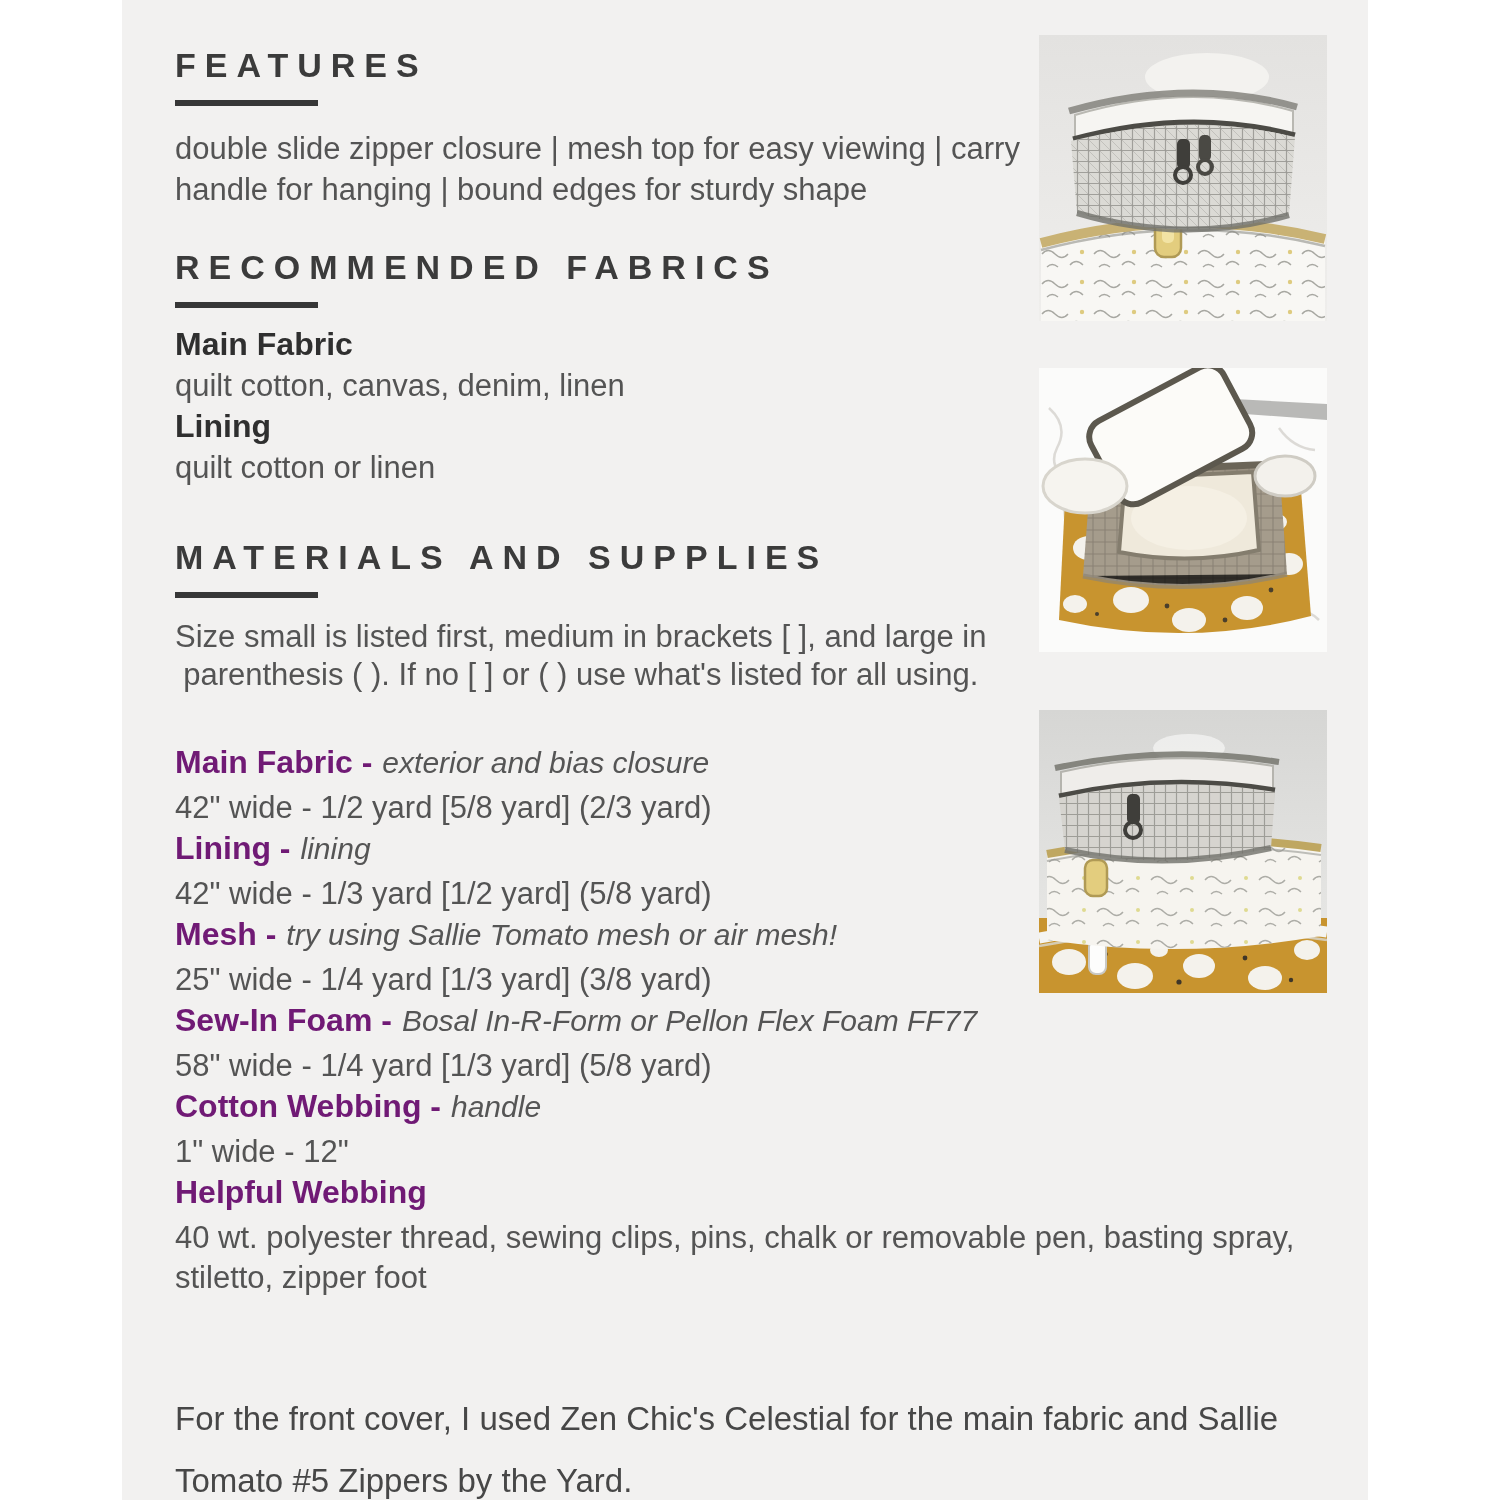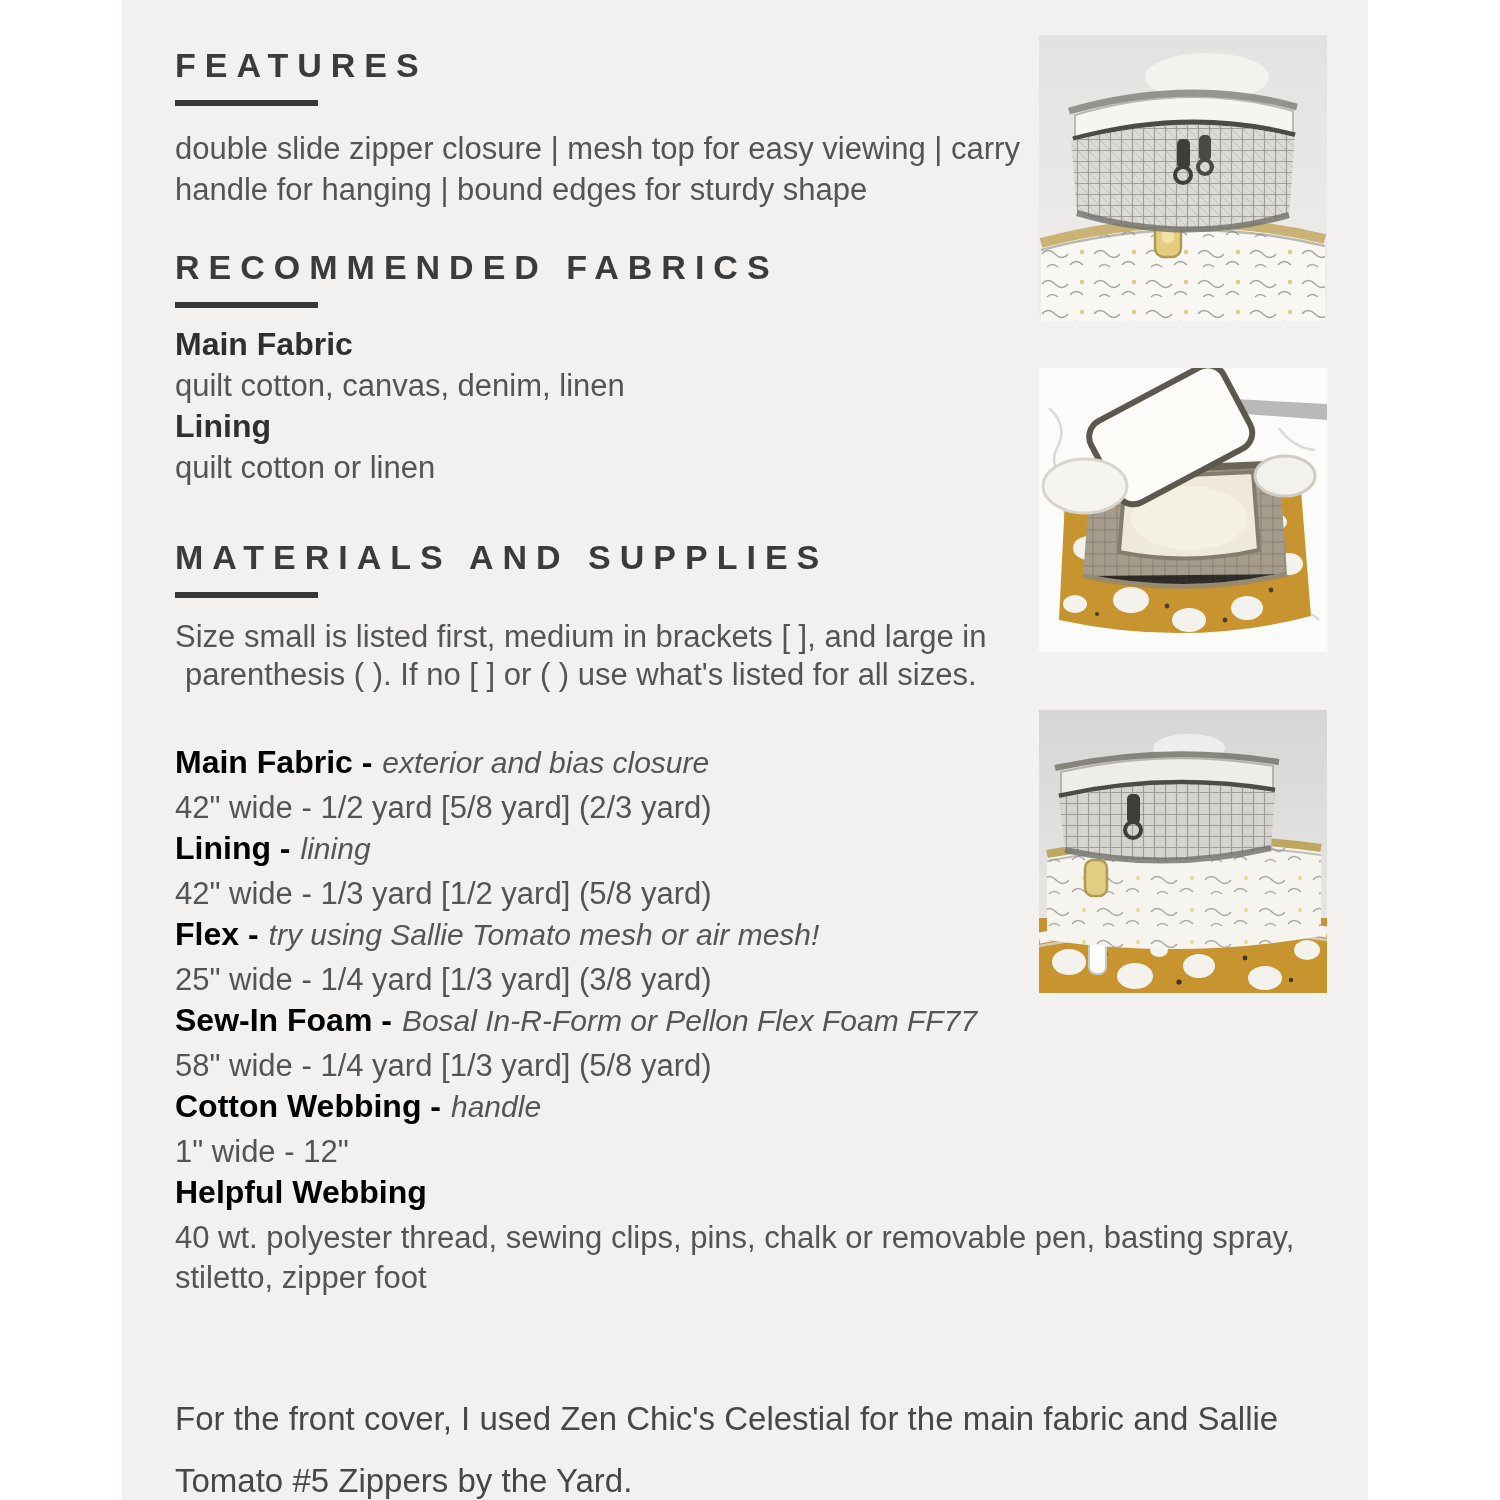--- a/index.html
+++ b/index.html
@@ -22,21 +22,21 @@
 
   #recommended { top:248px; }
   #recommended .fab-list { margin-top:16px; }
 
   #materials { top:538px; }
   #materials .intro { margin-top:20px;text-align:center; }
   #materials .intro div { font-size:31px; color:#545454; line-height:38px; }
 
   #mat-list { top:742px; width:1190px; }
   .mat-item { line-height:40px; }
-  .mat-label { font-size:32px; font-weight:700; color:#000000; margin-right:10px; }
+  .mat-label { font-size:32px; font-weight:700; color:#701a75; margin-right:10px; }
   .mat-note { font-size:30px; font-style:italic; color:#555555; }
   .mat-detail { font-size:31px; color:#545454; line-height:40px; }
 
   #footer { top:1388px; width:1145px; font-size:33px; color:#474747; line-height:62px; }
 
   .photo { position:absolute; width:288px; overflow:hidden; background:#e9e8e6; }
   #photo1 { left:1039px; top:35px;  height:286px; }
   #photo2 { left:1039px; top:368px; height:284px; background:#fbfbfa; }
   #photo3 { left:1039px; top:710px; height:283px; }
   .photo svg { display:block; }
@@ -62,35 +62,35 @@
     <div class="sec-heading">FEATURES</div>
     <div class="sec-rule"></div>
     <div class="body-text">double slide zipper closure | mesh top for easy viewing | carry handle for hanging | bound edges for sturdy shape</div>
   </div>
 
   <div id="materials" class="section">
     <div class="sec-heading">MATERIALS AND SUPPLIES</div>
     <div class="sec-rule"></div>
     <div class="intro">
       <div>Size small is listed first, medium in brackets [ ], and large in</div>
-      <div>parenthesis ( ). If no [ ] or ( ) use what's listed for all sizes.</div>
+      <div>parenthesis ( ). If no [ ] or ( ) use what's listed for all using.</div>
     </div>
   </div>
 
   <div id="mat-list" class="section">
     <div class="mat-item">
       <div><span class="mat-label">Main Fabric -</span><span class="mat-note">exterior and bias closure</span></div>
       <div class="mat-detail">42" wide - 1/2 yard [5/8 yard] (2/3 yard)</div>
     </div>
     <div class="mat-item">
       <div><span class="mat-label">Lining -</span><span class="mat-note">lining</span></div>
       <div class="mat-detail">42" wide - 1/3 yard [1/2 yard] (5/8 yard)</div>
     </div>
     <div class="mat-item">
-      <div><span class="mat-label">Flex -</span><span class="mat-note">try using Sallie Tomato mesh or air mesh!</span></div>
+      <div><span class="mat-label">Mesh -</span><span class="mat-note">try using Sallie Tomato mesh or air mesh!</span></div>
       <div class="mat-detail">25" wide - 1/4 yard [1/3 yard] (3/8 yard)</div>
     </div>
     <div class="mat-item">
       <div><span class="mat-label">Sew-In Foam -</span><span class="mat-note">Bosal In-R-Form or Pellon Flex Foam FF77</span></div>
       <div class="mat-detail">58" wide - 1/4 yard [1/3 yard] (5/8 yard)</div>
     </div>
     <div class="mat-item">
       <div><span class="mat-label">Cotton Webbing -</span><span class="mat-note">handle</span></div>
       <div class="mat-detail">1" wide - 12"</div>
     </div>

